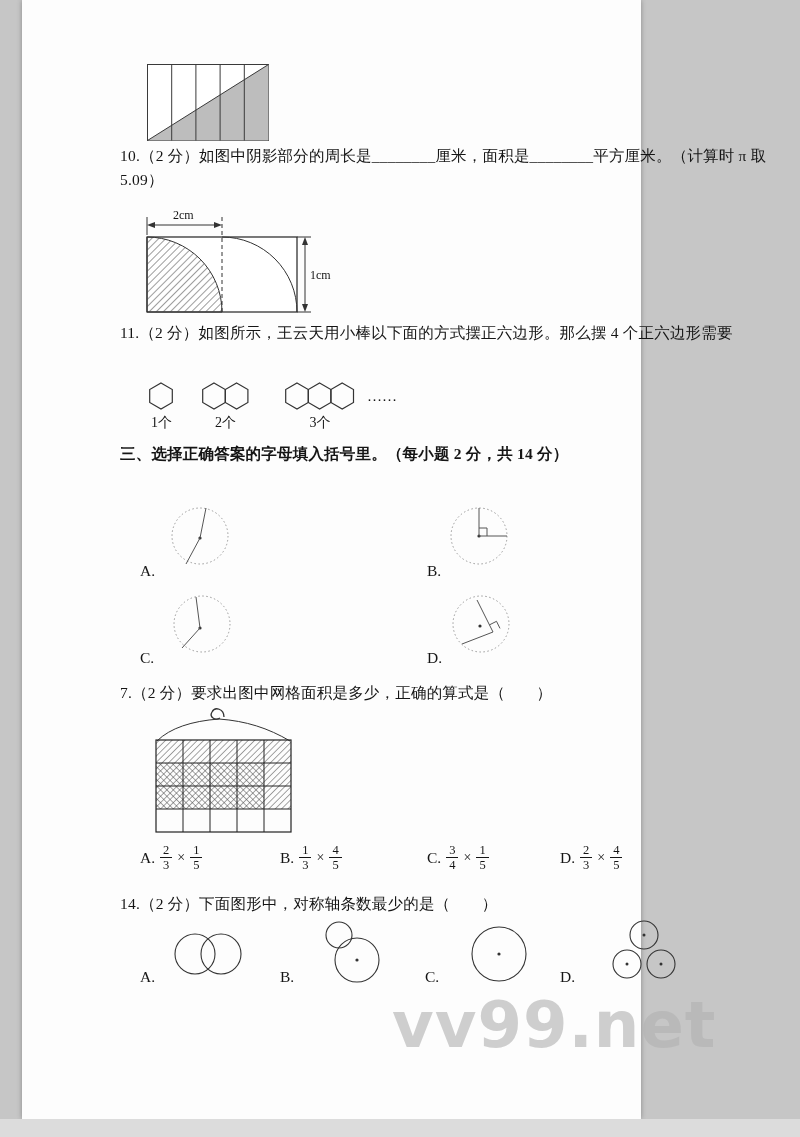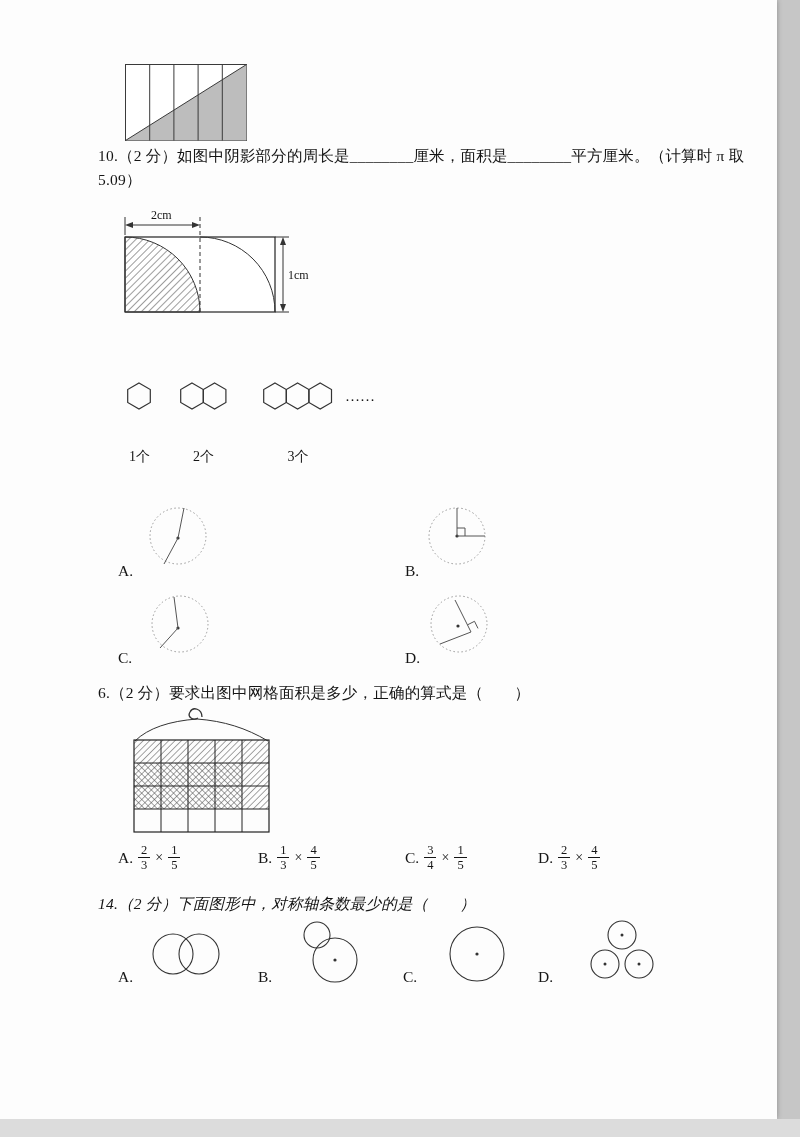--- a/index.html
+++ b/index.html
@@ -4,32 +4,32 @@
 <style>
   * { box-sizing: border-box; margin: 0; padding: 0; }
   html, body { width: 800px; height: 1137px; }
   body {
     font-family: "Liberation Serif", "DejaVu Serif", serif;
     color: #151515;
     background: #c6c6c6;
   }
   .viewport { position: relative; width: 800px; height: 1137px; overflow: hidden; background: #c6c6c6; }
   .doc-page {
-    position: absolute; left: 0; top: 0;
-    width: 777px; height: 1119px;
+    position: absolute; left: 22px; top: 0;
+    width: 619px; height: 1119px;
     background: #fdfdfd;
     box-shadow: 0 0 5px rgba(0,0,0,.3);
   }
   .abs { position: absolute; }
   .qline { white-space: nowrap; font-size: 15.5px; line-height: 21px; letter-spacing: .2px; }
   .bold { font-weight: bold; }
   .opt-label { font-size: 15.5px; }
   svg text { font-family: "Liberation Serif", "DejaVu Serif", serif; fill: #151515; }
   .hexrow { display: flex; align-items: flex-start; }
-  .hexgroup { display: flex; flex-direction: column; align-items: center; gap: 34px; }
+  .hexgroup { display: flex; flex-direction: column; align-items: center; }
   .hexgroup .hexlabel { font-size: 14px; margin-top: 2px; }
   .ellipsis { font-size: 15px; margin-top: 8px; margin-left: 10px; }
   .q13opt { display: inline-flex; align-items: center; gap: 5px; }
   .frac { display: inline-flex; flex-direction: column; align-items: center; line-height: 1.15; font-size: 12.5px; }
   .frac .fnum { padding: 0 3px; border-bottom: 1px solid #151515; }
   .frac .fden { padding: 0 3px; }
   .times { font-size: 14px; }
   .watermark {
     font-family: "DejaVu Sans", "Liberation Sans", sans-serif;
     font-weight: bold; font-size: 64px; letter-spacing: 1px;
@@ -78,20 +78,21 @@
       <path d="M87,32 A75,75 0 0 1 162,107" fill="none" stroke="#333" stroke-width="1"></path>
 
       <line x1="162" y1="32" x2="176" y2="32" stroke="#333" stroke-width="1"></line>
       <line x1="162" y1="107" x2="176" y2="107" stroke="#333" stroke-width="1"></line>
       <line x1="170" y1="38" x2="170" y2="101" stroke="#333" stroke-width="1"></line>
       <polygon points="170,32 167,40 173,40" fill="#333"></polygon>
       <polygon points="170,107 167,99 173,99" fill="#333"></polygon>
       <text x="175" y="74" font-size="12">1cm</text>
     </svg>
 
+    <div class="abs qline" style="left:98px; top:322px;">11.（2 分）如图所示，王云天用小棒以下面的方式摆正六边形。那么摆 4 个正六边形需要</div>
 
     <div class="abs hexrow" style="left:125px; top:380px;">
       <div class="hexgroup">
         <svg width="29" height="32" viewBox="0 0 29 32">
           <polygon points="14,3 25.3,9.5 25.3,22.5 14,29 2.7,22.5 2.7,9.5" fill="none" stroke="#333" stroke-width="1.2"></polygon>
         </svg>
         <div class="hexlabel">1个</div>
       </div>
       <div class="hexgroup" style="margin-left:24px;align-items:center;">
         <svg width="51" height="32" viewBox="0 0 51 32">
@@ -104,20 +105,21 @@
         <svg width="74" height="32" viewBox="0 0 74 32">
           <polygon points="14,3 25.3,9.5 25.3,22.5 14,29 2.7,22.5 2.7,9.5" fill="none" stroke="#333" stroke-width="1.2"></polygon>
           <polygon points="36.6,3 47.9,9.5 47.9,22.5 36.6,29 25.3,22.5 25.3,9.5" fill="none" stroke="#333" stroke-width="1.2"></polygon>
           <polygon points="59.2,3 70.5,9.5 70.5,22.5 59.2,29 47.9,22.5 47.9,9.5" fill="none" stroke="#333" stroke-width="1.2"></polygon>
         </svg>
         <div class="hexlabel">3个</div>
       </div>
       <div class="ellipsis">……</div>
     </div>
 
+    <div class="abs qline bold" style="left:98px; top:443px;">三、选择正确答案的字母填入括号里。（每小题 2 分，共 14 分）</div>
 
 
     <svg class="abs" style="left:146px; top:504px;" width="64" height="64" viewBox="0 0 64 64">
       <circle cx="32" cy="32" r="28" fill="none" stroke="#999" stroke-dasharray="1.5,2.5"></circle>
       <circle cx="32" cy="34" r="1.6" fill="#333"></circle>
       <line x1="32" y1="34" x2="38" y2="4" stroke="#555" stroke-width="1"></line>
       <line x1="32" y1="34" x2="18" y2="60" stroke="#555" stroke-width="1"></line>
     </svg>
     <svg class="abs" style="left:425px; top:504px;" width="64" height="64" viewBox="0 0 64 64">
       <circle cx="32" cy="32" r="28" fill="none" stroke="#999" stroke-dasharray="1.5,2.5"></circle>
@@ -138,21 +140,21 @@
     <svg class="abs" style="left:427px; top:592px;" width="64" height="64" viewBox="0 0 64 64">
       <circle cx="32" cy="32" r="28" fill="none" stroke="#999" stroke-dasharray="1.5,2.5"></circle>
       <circle cx="31" cy="34" r="1.6" fill="#333"></circle>
       <line x1="44" y1="40" x2="28" y2="8" stroke="#555" stroke-width="1"></line>
       <line x1="44" y1="40" x2="13" y2="52" stroke="#555" stroke-width="1"></line>
       <polyline points="40.4,32.9 47.5,29.3 51,36.4" fill="none" stroke="#555" stroke-width="1"></polyline>
     </svg>
     <div class="abs opt-label" style="left:118px; top:649px;">C.</div>
     <div class="abs opt-label" style="left:405px; top:649px;">D.</div>
 
-    <div class="abs qline" style="left:98px; top:682px;">6.（2 分）要求出图中网格面积是多少，正确的算式是（　　）</div>
+    <div class="abs qline" style="left:98px; top:682px;">7.（2 分）要求出图中网格面积是多少，正确的算式是（　　）</div>
 
     <svg class="abs" style="left:122px; top:704px;" width="170" height="132" viewBox="0 0 170 132">
       <defs>
         <pattern id="g13a" width="4.5" height="4.5" patternUnits="userSpaceOnUse" patternTransform="rotate(45)">
           <line x1="0" y1="0" x2="0" y2="4.5" stroke="#4a4a4a" stroke-width="1"></line>
         </pattern>
         <pattern id="g13b" width="4.5" height="4.5" patternUnits="userSpaceOnUse" patternTransform="rotate(-45)">
           <line x1="0" y1="0" x2="0" y2="4.5" stroke="#4a4a4a" stroke-width="1"></line>
         </pattern>
       </defs>
@@ -216,21 +218,21 @@
           <span class="fnum">2</span>
           <span class="fden">3</span>
         </span>
       <span class="times">×</span>
       <span class="frac">
           <span class="fnum">4</span>
           <span class="fden">5</span>
         </span>
     </div>
 
-    <div class="abs qline" style="left:98px; top:893px;font-style:italic;">14.（2 分）下面图形中，对称轴条数最少的是（　　）</div>
+    <div class="abs qline" style="left:98px; top:893px;">14.（2 分）下面图形中，对称轴条数最少的是（　　）</div>
 
     <svg class="abs" style="left:145px; top:926px;" width="85" height="56" viewBox="0 0 85 56">
       <circle cx="28" cy="28" r="20" fill="none" stroke="#333" stroke-width="1.1"></circle>
       <circle cx="54" cy="28" r="20" fill="none" stroke="#333" stroke-width="1.1"></circle>
     </svg>
     <svg class="abs" style="left:290px; top:916px;" width="80" height="70" viewBox="0 0 80 70">
       <circle cx="45" cy="44" r="22" fill="none" stroke="#333" stroke-width="1.1"></circle>
       <circle cx="27" cy="19" r="13" fill="none" stroke="#333" stroke-width="1.1"></circle>
       <circle cx="45" cy="44" r="1.6" fill="#333"></circle>
     </svg>
@@ -244,19 +246,20 @@
       <circle cx="64" cy="48" r="14" fill="none" stroke="#333" stroke-width="1.1"></circle>
       <circle cx="47" cy="19" r="1.5" fill="#333"></circle>
       <circle cx="30" cy="48" r="1.5" fill="#333"></circle>
       <circle cx="64" cy="48" r="1.5" fill="#333"></circle>
     </svg>
     <div class="abs opt-label" style="left:118px; top:968px;">A.</div>
     <div class="abs opt-label" style="left:258px; top:968px;">B.</div>
     <div class="abs opt-label" style="left:403px; top:968px;">C.</div>
     <div class="abs opt-label" style="left:538px; top:968px;">D.</div>
 
+    <div class="abs watermark" style="left:370px; top:988px;">vv99.net</div>
 
   </div>
 
   <div class="hscroll-track">
     
   </div>
 </div>
 
 </body></html>

